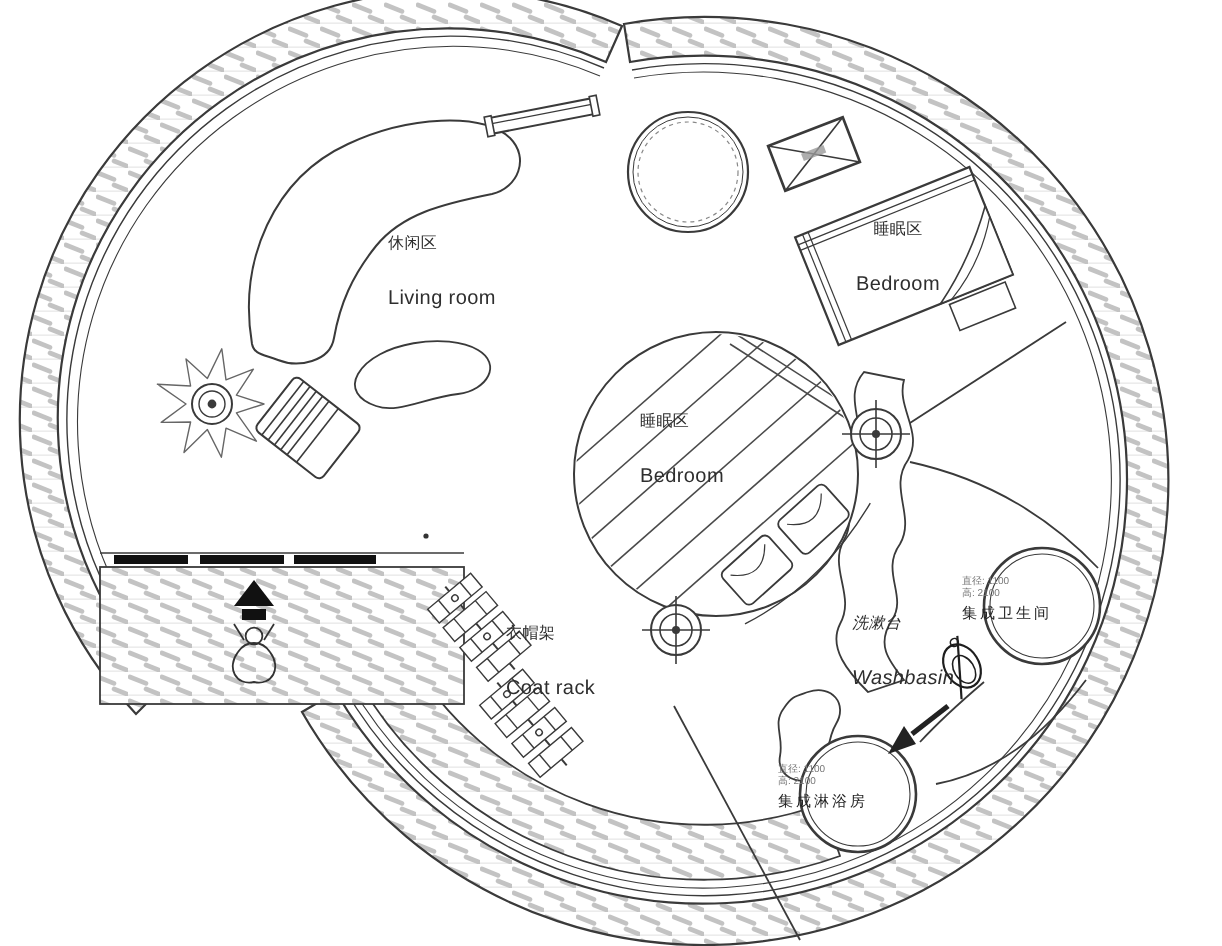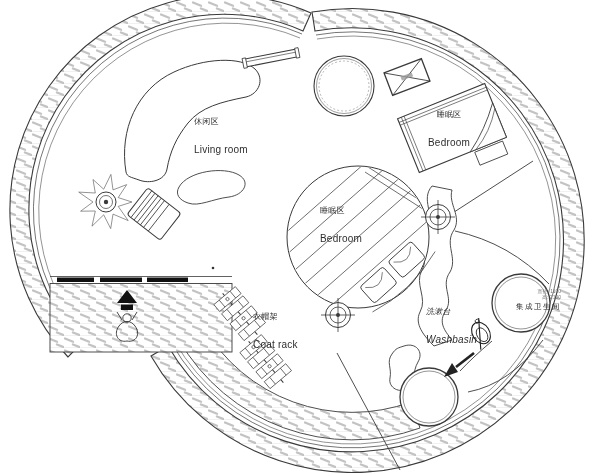--- a/index.html
+++ b/index.html
@@ -3,21 +3,21 @@
 <meta charset="utf-8">
 <style>
   html,body{margin:0;padding:0;background:#fff;}
   #stage{position:relative;width:611px;height:473px;background:#fff;overflow:hidden;
          font-family:"Liberation Sans",sans-serif;}
   #plan-svg{position:absolute;left:0;top:0;}
   .lbl{position:absolute;font:8px/10.5px "Liberation Sans",sans-serif;color:#2e2e2e;
        letter-spacing:.2px;white-space:nowrap;}
   .lbl .en{font-size:10px;margin-top:17px;}
   .lbl-center{text-align:center;}
-  .pod-lbl{position:absolute;text-align:right;color:#222;}
+  .pod-lbl{position:absolute;text-align:left;color:#222;}
   .pod-lbl .dim{font-size:5px;line-height:6px;color:#777;letter-spacing:0;}
   .pod-lbl .pod-name{font-size:7.5px;line-height:9px;letter-spacing:1.5px;margin-top:2px;color:#1e1e1e;}
 </style>
 </head>
 <body>
 
 <div id="stage">
 
 <svg id="plan-svg" width="611" height="473" viewBox="0 0 611 473">
   <defs>
@@ -231,14 +231,19 @@
   <div class="zh">洗漱台</div>
   <div class="en">Washbasin</div>
 </div>
 
 <div class="pod-lbl" style="left:481px;top:288px;width:80px;">
   <div class="dim">直径: 1100</div>
   <div class="dim">高: 2100</div>
   <div class="pod-name">集成卫生间</div>
 </div>
 
+<div class="pod-lbl" style="left:389px;top:382px;width:80px;">
+  <div class="dim">直径: 1100</div>
+  <div class="dim">高: 2100</div>
+  <div class="pod-name">集成淋浴房</div>
+</div>
 
 </div>
 
 </body></html>

